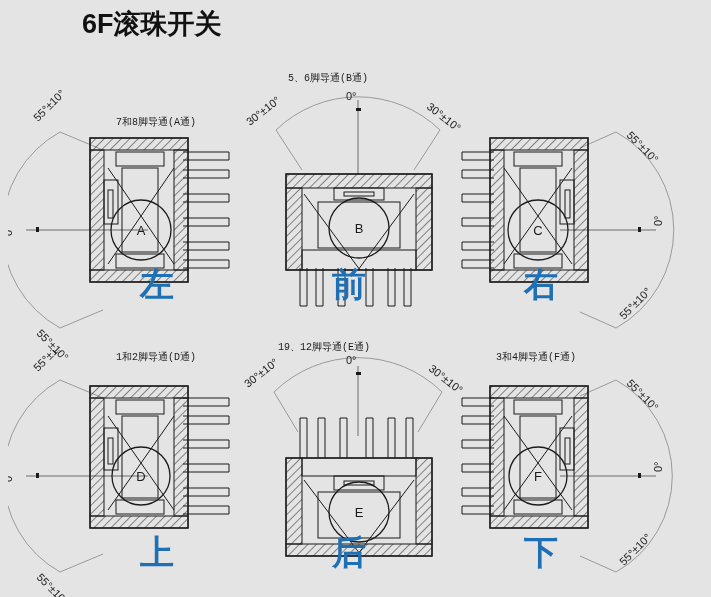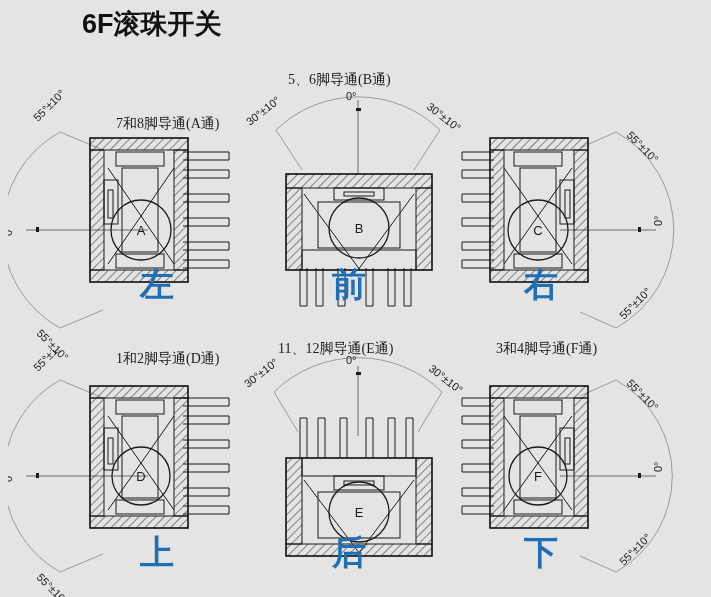--- a/index.html
+++ b/index.html
@@ -34,24 +34,24 @@
   .panel {
     position: absolute;
     width: 237px;
     height: 270px;
   }
   .panel svg {
     display: block;
   }
   .caption {
     position: absolute;
-    font-size: 14px;
+    font-size: 10px;
     color: #1b1b1b;
     white-space: nowrap;
-    font-family: Liberation Serif, serif;
+    font-family: Liberation Mono, monospace;
   }
   .dirlabel {
     position: absolute;
     font-size: 34px;
     font-weight: bold;
     color: #1f6fb5;
     white-space: nowrap;
     font-family: "Liberation Sans", sans-serif;
   }
   .ang {
@@ -318,21 +318,21 @@
         </g>
         <circle cx="119" cy="172" r="30" fill="none" stroke="#1b1b1b" stroke-width="1.3"></circle>
         <text class="balltxt" x="119" y="177">E</text>
       </g>
 
       <text class="ang" x="8" y="48" transform="rotate(-38 8 48)">30°±10°</text>
       <text class="ang" x="106" y="24">0°</text>
       <text class="ang" x="188" y="30" transform="rotate(38 188 30)">30°±10°</text>
     </svg>
   </div>
-  <div class="caption" style="left:278px; top:340px;">11、12脚导通(E通)</div>
+  <div class="caption" style="left:278px; top:340px;">19、12脚导通(E通)</div>
   <div class="dirlabel" style="left:332px; top:530px;">后</div>
 
   <div class="panel" style="left:460px; top:350px;">
     <svg width="245" height="250" viewBox="0 0 245 250">
       <defs>
         <pattern id="hatchF" patternUnits="userSpaceOnUse" width="6" height="6" patternTransform="rotate(45)">
           <line x1="0" y1="0" x2="0" y2="6" stroke="#1b1b1b" stroke-width="1"></line>
         </pattern>
       </defs>
       <g fill="none" stroke="#9a9a9a" stroke-width="1">
@@ -368,16 +368,16 @@
         </g>
         <circle cx="78" cy="126" r="29" fill="none" stroke="#1b1b1b" stroke-width="1.3"></circle>
         <text class="balltxt" x="78" y="131">F</text>
       </g>
 
       <text class="ang" x="166" y="34" transform="rotate(45 166 34)">55°±10°</text>
       <text class="ang" x="202" y="122" transform="rotate(-90 202 122)">0°</text>
       <text class="ang" x="164" y="216" transform="rotate(-45 164 216)">55°±10°</text>
     </svg>
   </div>
-  <div class="caption" style="left:496px; top:340px;">3和4脚导通(F通)</div>
+  <div class="caption" style="left:496px; top:350px;">3和4脚导通(F通)</div>
   <div class="dirlabel" style="left:524px; top:530px;">下</div>
 
 </div>
 
 </body></html>

